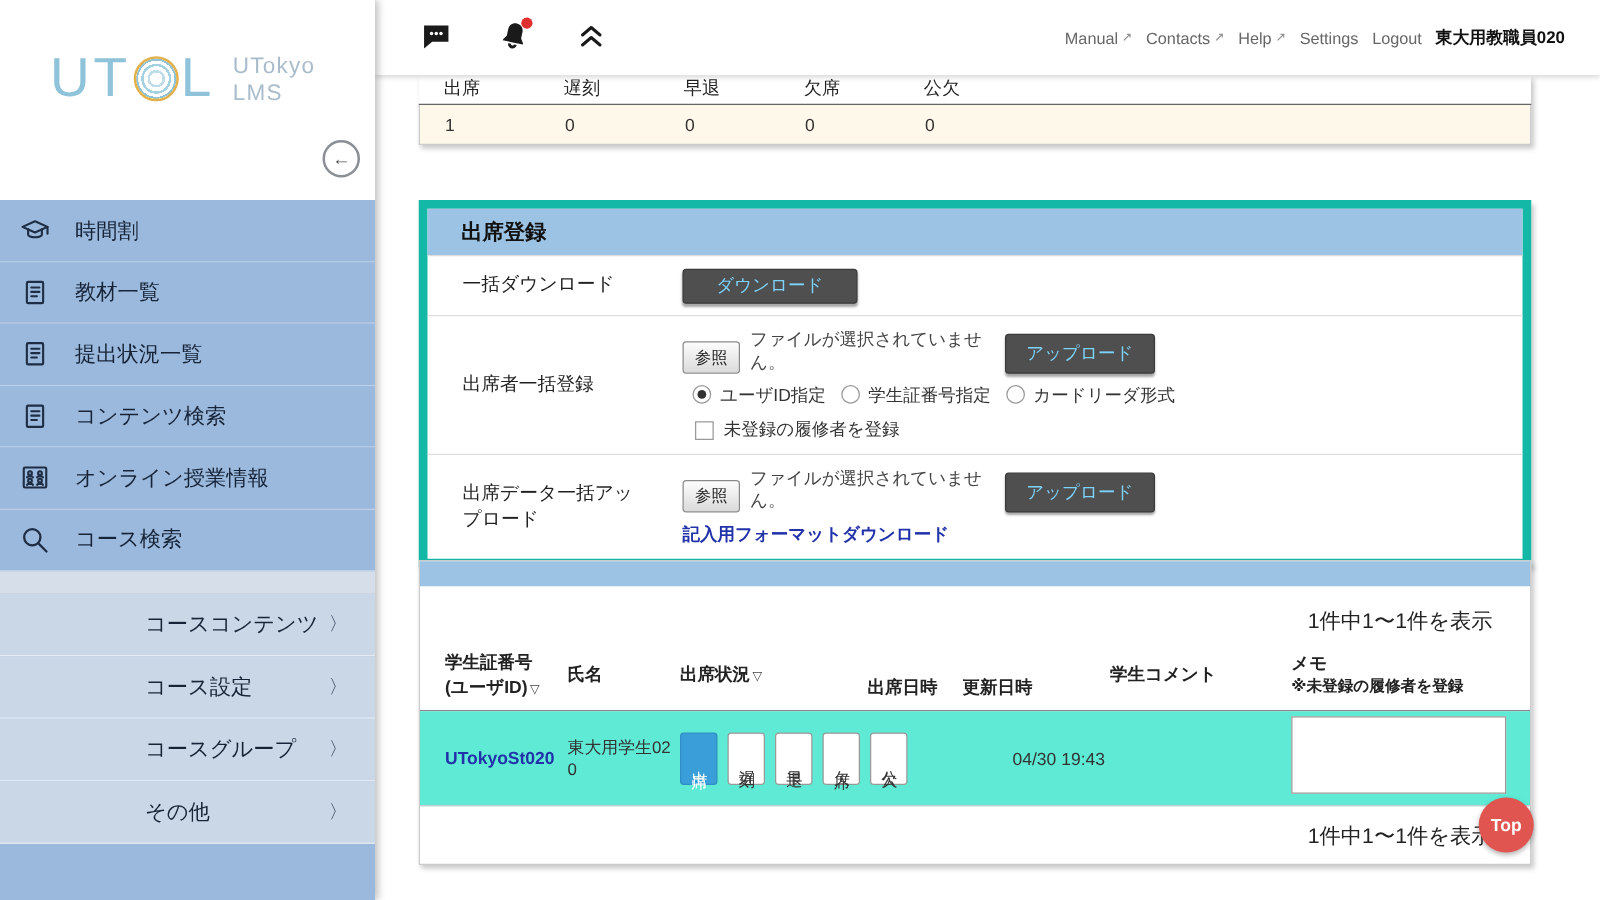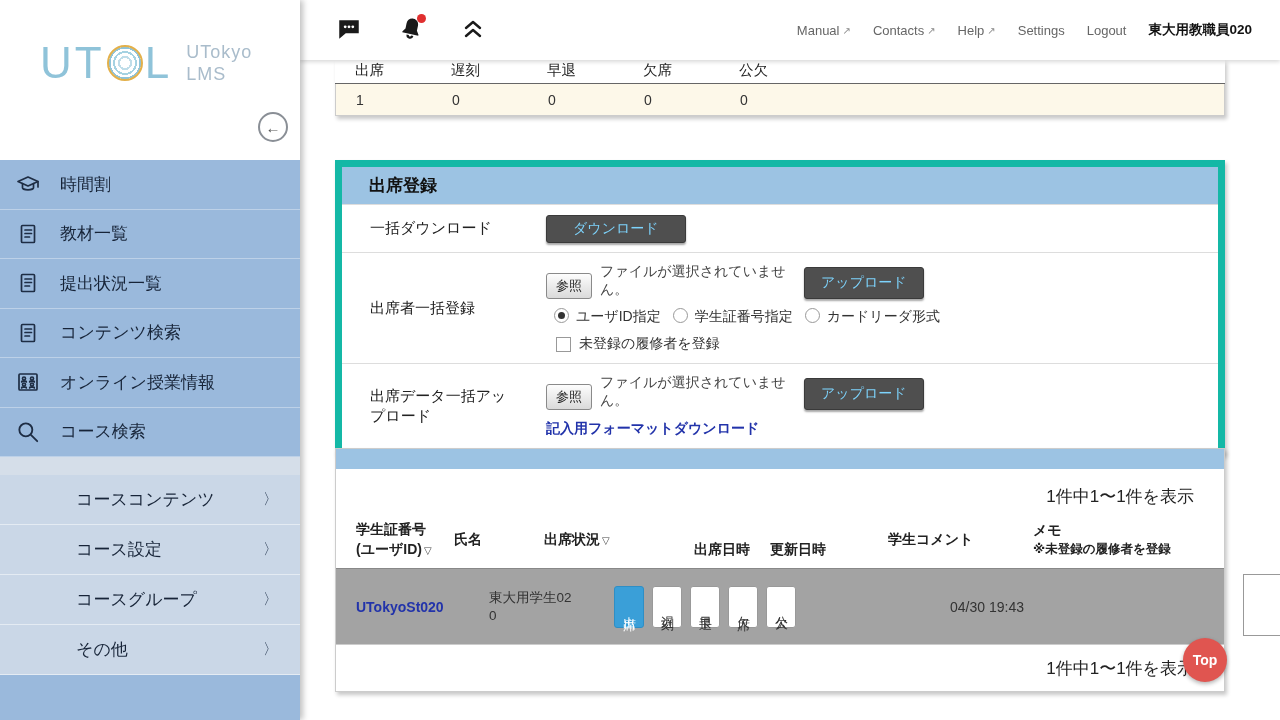--- a/index.html
+++ b/index.html
@@ -13,29 +13,29 @@
   .logo-main { font-size:44px; color:#8fc3d9; letter-spacing:3px; display:flex; align-items:center; }
   .logo-o { display:inline-block; width:36px; height:36px; border-radius:50%; margin:0 2px;
             background:radial-gradient(circle at center,#fff 0 5px,#bfdde9 5px 7px,#fff 7px 10px,#a5d2e2 10px 12px,#fff 12px 14.5px,#8fc3d9 14.5px 16px,#fff 16px);
             border:2px solid #e3b04a; }
   .logo-sub { color:#a9bccb; font-size:18px; line-height:1.25; letter-spacing:1px; }
   .back-btn { position:absolute; right:12px; top:112px; width:30px; height:30px; border-radius:50%; border:2px solid #8a8f96; background:#fff; color:#555; font-size:15px; display:flex; align-items:center; justify-content:center; cursor:pointer; }
   .menu-item { height:49.5px; display:flex; align-items:center; padding-left:12px; background:#9ab9dc; border-bottom:1px solid rgba(255,255,255,.35); color:#172438; font-size:17px; cursor:pointer; }
   .menu-item .mi-icon { width:32px; height:28px; margin-right:16px; display:flex; align-items:center; justify-content:center; }
   .menu-item svg { stroke:#1e2d44; fill:none; stroke-width:1.7; stroke-linecap:round; stroke-linejoin:round; }
   .menu-spacer { height:18px; background:#d5dee9; }
-  .course-item { height:50px; display:flex; align-items:center; padding:0 22px 0 76px; background:#cad7e7; border-bottom:1px solid #e4ebf3; color:#172438; font-size:17px; cursor:pointer; }
+  .course-item { height:50px; display:flex; align-items:center; padding:0 22px 0 116px; background:#cad7e7; border-bottom:1px solid #e4ebf3; color:#172438; font-size:17px; cursor:pointer; }
   .course-item .chev { margin-left:auto; font-size:15px; color:#33445c; }
 
   
   .topbar { position:absolute; left:300px; top:0; width:980px; height:60px; background:#fff; box-shadow:0 2px 4px rgba(0,0,0,.15); display:flex; align-items:center; z-index:5; }
   .tb-icons { display:flex; align-items:center; gap:28px; padding-left:32px; }
   .tb-iconbtn { position:relative; width:34px; height:34px; display:flex; align-items:center; justify-content:center; cursor:pointer; background:none; border:none; }
   .tb-iconbtn .dot { position:absolute; top:1px; right:2px; width:9px; height:9px; border-radius:50%; background:#e02f2f; }
-  .tb-right { margin-left:auto; display:flex; align-items:center; gap:22px; padding-right:28px; }
+  .tb-right { margin-left:auto; display:flex; align-items:center; gap:11px; padding-right:28px; }
   .tb-link { font-size:13px; color:#666; text-decoration:none; display:flex; align-items:center; gap:3px; cursor:pointer; }
   .tb-link .ext { font-size:10px; color:#888; }
   .tb-user { font-size:13.5px; color:#111; font-weight:bold; }
 
   
   .main { position:absolute; left:300px; top:60px; width:980px; height:660px; background:#fff; }
 
   .panel-shadow { box-shadow:2px 3px 4px rgba(0,0,0,.22); }
 
   
@@ -68,21 +68,21 @@
   
   .stu-panel { position:absolute; left:35px; top:388px; width:890px; border:1px solid #ccc; background:#fff; }
   .panel-strip { height:20px; background:#9cc3e3; }
   .count-row { text-align:right; padding:16px 30px 2px; font-size:17px; color:#222; }
   .stu-grid { display:grid; grid-template-columns:118px 90px 150px 76px 118px 145px 193px; }
   .stu-head { border-bottom:1px solid #888; align-items:center; padding:10px 0 9px; font-size:14px; font-weight:bold; color:#222; line-height:1.4; }
   .stu-head .cell, .stu-row .cell { padding-right:4px; }
   .cell.first { padding-left:20px; }
   .sort { font-size:10px; color:#444; margin-left:2px; }
   .sub-note { font-size:12.5px; font-weight:bold; }
-  .stu-row { background:#a3a3a3; border-bottom:1px solid #ccc; min-height:76px; align-items:center;gap:35px; }
+  .stu-row { background:#5eead4; border-bottom:1px solid #ccc; min-height:76px; align-items:center; }
   .stu-id { color:#2233aa; font-weight:bold; font-size:14px; cursor:pointer; }
   .stu-name { font-size:13.5px; color:#333; line-height:1.3; word-break:break-all; padding-right:10px; }
   .status-cell { display:flex; gap:8px; }
   .status-btn { writing-mode:vertical-rl; text-orientation:upright; width:30px; height:42px; display:flex; align-items:center; justify-content:center; background:#fff; border:1px solid #999; border-radius:3px; font-size:13px; color:#333; cursor:pointer; padding:0; letter-spacing:1px; }
   .status-btn.selected { background:#3a9fd8; border-color:#2e8ec5; color:#fff; }
   .update-cell { font-size:14px; color:#333; text-align:right; padding-right:2px; }
   .memo-textarea { width:172px; height:62px; border:1px solid #999; background:#fff; resize:none; font-family:inherit; font-size:13px; }
   .footer-row { height:46px; display:flex; align-items:center; justify-content:flex-end; padding-right:30px; font-size:17px; color:#222; }
 
   .top-btn { position:absolute; left:1183px; top:638px; width:44px; height:44px; border-radius:50%; background:#e05550; color:#fff; border:none; font-size:14px; font-weight:bold; box-shadow:0 2px 4px rgba(0,0,0,.3); cursor:pointer; z-index:10; }

